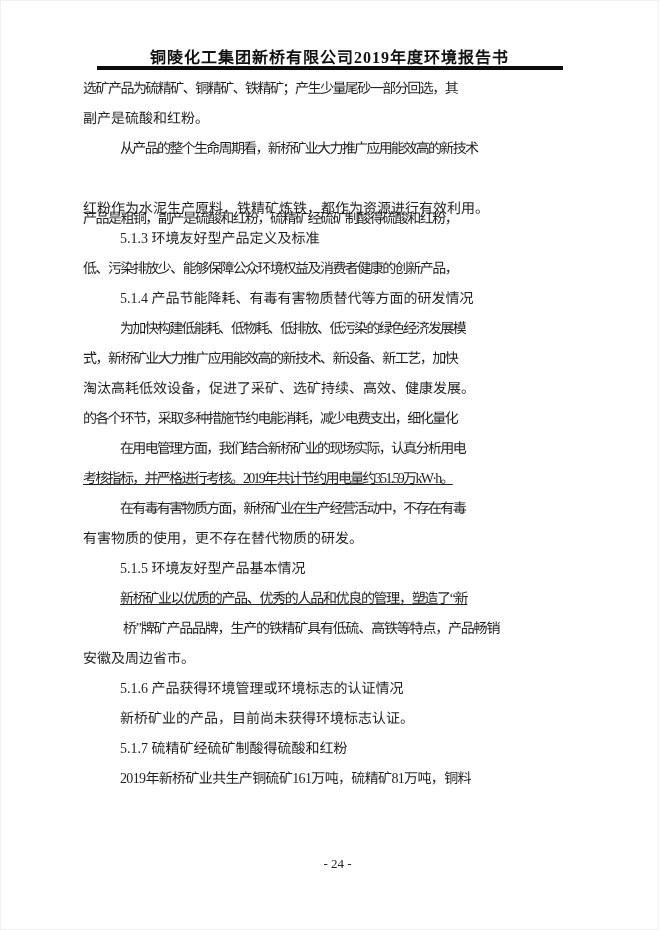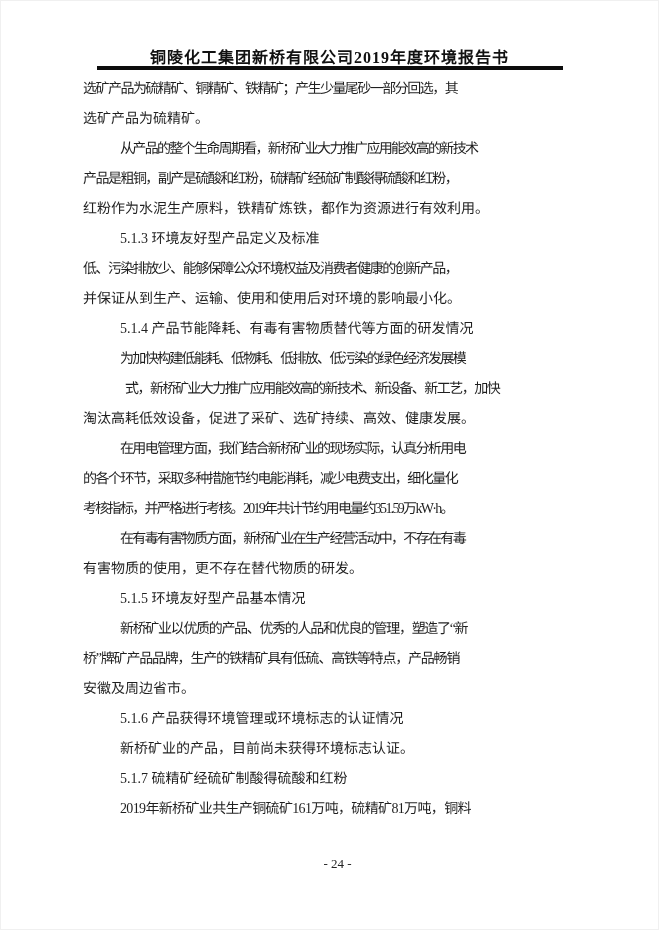--- a/index.html
+++ b/index.html
@@ -72,39 +72,38 @@
 <body>
 
 <div class="page">
 
   <div class="doc-header">铜陵化工集团新桥有限公司2019年度环境报告书</div>
 
   <div class="header-rule"></div>
 
   <div class="body-text" id="body-text">
       <div class="line"><span style="letter-spacing: -1.53px;">选矿产品为硫精矿、铜精矿、铁精矿；产生少量尾砂一部分回选，其</span></div>
-      <div class="line"><span>选矿产品为硫精矿。</span></div>
+      <div class="line"><span>副产是硫酸和红粉。</span></div>
       <div class="line indent"><span style="letter-spacing: -1.68px;">从产品的整个生命周期看，新桥矿业大力推广应用能效高的新技术</span></div>
-      <div class="line"><span style="letter-spacing: -1.53px;">产品是粗铜，副产是硫酸和红粉，硫精矿经硫矿制酸得硫酸和红粉，</span></div>
+      <div class="line"><span style="letter-spacing: -1.53px; margin-top: 40px;">产品是粗铜，副产是硫酸和红粉，硫精矿经硫矿制酸得硫酸和红粉，</span></div>
       <div class="line"><span>红粉作为水泥生产原料，铁精矿炼铁，都作为资源进行有效利用。</span></div>
       <div class="line indent"><span>5.1.3 环境友好型产品定义及标准</span></div>
       <div class="line"><span style="letter-spacing: -1.53px;">低、污染排放少、能够保障公众环境权益及消费者健康的创新产品，</span></div>
-      <div class="line"><span>并保证从到生产、运输、使用和使用后对环境的影响最小化。</span></div>
       <div class="line indent"><span>5.1.4 产品节能降耗、有毒有害物质替代等方面的研发情况</span></div>
       <div class="line indent"><span style="letter-spacing: -1.68px;">为加快构建低能耗、低物耗、低排放、低污染的绿色经济发展模</span></div>
-      <div class="line"><span style="letter-spacing: -1.53px; margin-left: 42px;">式，新桥矿业大力推广应用能效高的新技术、新设备、新工艺，加快</span></div>
+      <div class="line"><span style="letter-spacing: -1.53px;">式，新桥矿业大力推广应用能效高的新技术、新设备、新工艺，加快</span></div>
       <div class="line"><span>淘汰高耗低效设备，促进了采矿、选矿持续、高效、健康发展。</span></div>
+      <div class="line"><span style="letter-spacing: -1.53px;">的各个环节，采取多种措施节约电能消耗，减少电费支出，细化量化</span></div>
       <div class="line indent"><span style="letter-spacing: -1.68px;">在用电管理方面，我们结合新桥矿业的现场实际，认真分析用电</span></div>
-      <div class="line"><span style="letter-spacing: -1.53px;">的各个环节，采取多种措施节约电能消耗，减少电费支出，细化量化</span></div>
-      <div class="line"><span style="letter-spacing: -1.7px;">考核指标，并严格进行考核。2019年共计节约用电量约351.59万kW·h。</span></div>
+      <div class="line"><span style="letter-spacing: -1.7px; text-decoration: underline;">考核指标，并严格进行考核。2019年共计节约用电量约351.59万kW·h。</span></div>
       <div class="line indent"><span style="letter-spacing: -1.68px;">在有毒有害物质方面，新桥矿业在生产经营活动中，不存在有毒</span></div>
       <div class="line"><span>有害物质的使用，更不存在替代物质的研发。</span></div>
       <div class="line indent"><span>5.1.5 环境友好型产品基本情况</span></div>
-      <div class="line indent"><span style="letter-spacing: -1.32px;">新桥矿业以优质的产品、优秀的人品和优良的管理，塑造了“新</span></div>
-      <div class="line"><span style="letter-spacing: -1.2px;">桥”牌矿产品品牌，生产的铁精矿具有低硫、高铁等特点，产品畅销</span></div>
+      <div class="line indent"><span style="letter-spacing: -1.32px; text-decoration: underline;">新桥矿业以优质的产品、优秀的人品和优良的管理，塑造了“新</span></div>
+      <div class="line"><span style="letter-spacing: -1.2px; margin-left: 40px;">桥”牌矿产品品牌，生产的铁精矿具有低硫、高铁等特点，产品畅销</span></div>
       <div class="line"><span>安徽及周边省市。</span></div>
       <div class="line indent"><span>5.1.6 产品获得环境管理或环境标志的认证情况</span></div>
       <div class="line indent"><span>新桥矿业的产品，目前尚未获得环境标志认证。</span></div>
       <div class="line indent"><span>5.1.7 硫精矿经硫矿制酸得硫酸和红粉</span></div>
       <div class="line indent"><span style="letter-spacing: -0.65px;">2019年新桥矿业共生产铜硫矿161万吨，硫精矿81万吨，铜料</span></div>
     </div>
 
   <div class="doc-footer">- 24 -</div>
 
 </div>

